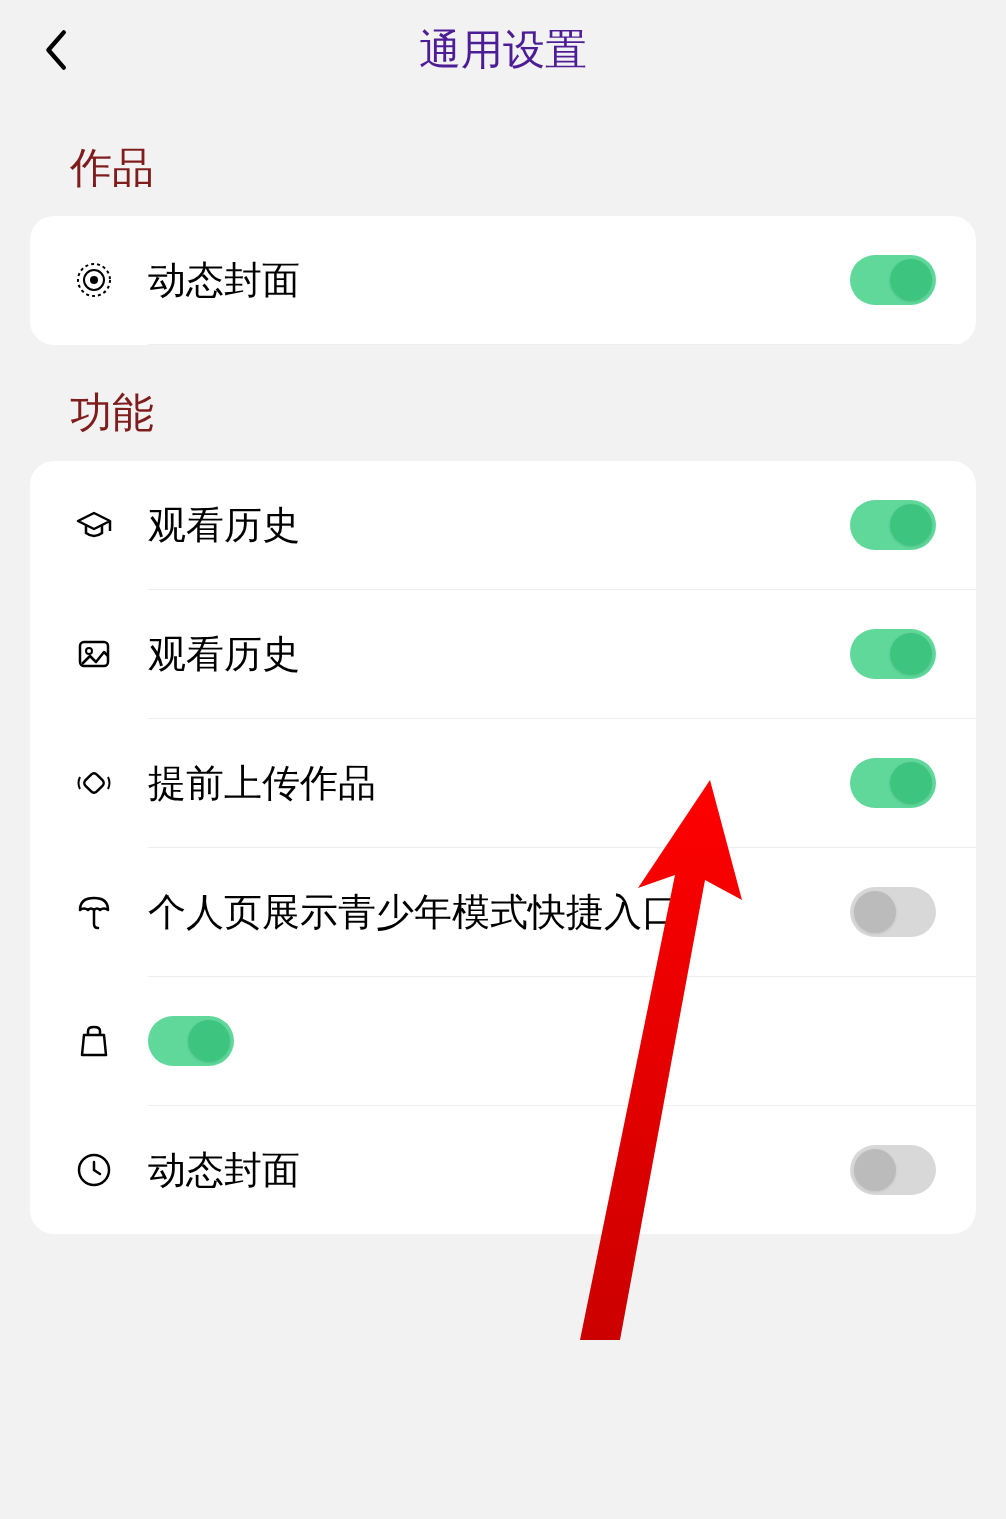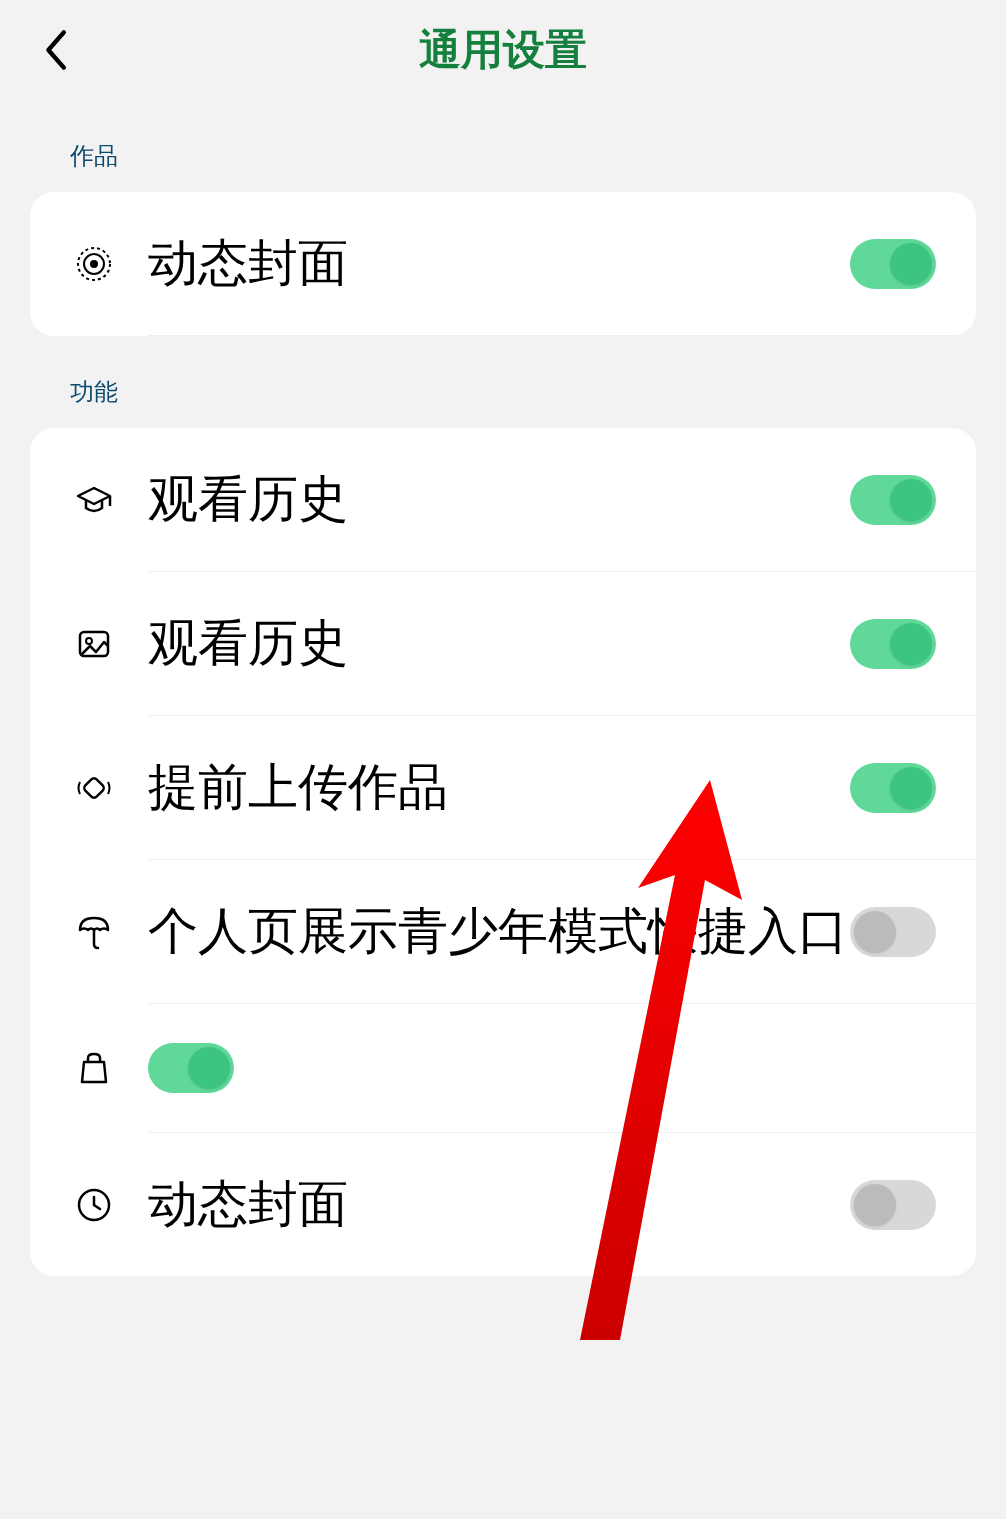--- a/index.html
+++ b/index.html
@@ -33,26 +33,26 @@
       cursor: pointer;
     }
     .back-btn svg {
       width: 28px;
       height: 44px;
     }
     .header-title {
       flex: 1;
       text-align: center;
       font-size: 42px;
-      font-weight: 700;
-      color: #15803d;
+      font-weight: 400;
+      color: #4c1d95;
     }
     .section-label {
-      font-size: 24px;
-      color: #0c4a6e;
+      font-size: 42px;
+      color: #7f1d1d;
       padding: 40px 40px 20px 70px;
     }
     .card {
       background: #fff;
       border-radius: 24px;
       margin: 0 30px;
       overflow: hidden;
     }
     .row {
       display: flex;
@@ -68,21 +68,21 @@
       align-items: center;
       justify-content: center;
       flex-shrink: 0;
     }
     .row-icon svg {
       width: 40px;
       height: 40px;
     }
     .row-label {
       flex: 1;
-      font-size: 50px;
+      font-size: 38px;
       color: #000;
       font-weight: 500;
     }
     .divider {
       height: 1px;
       background: #eee;
       margin-left: 118px;
     }
     .toggle {
       width: 86px;

